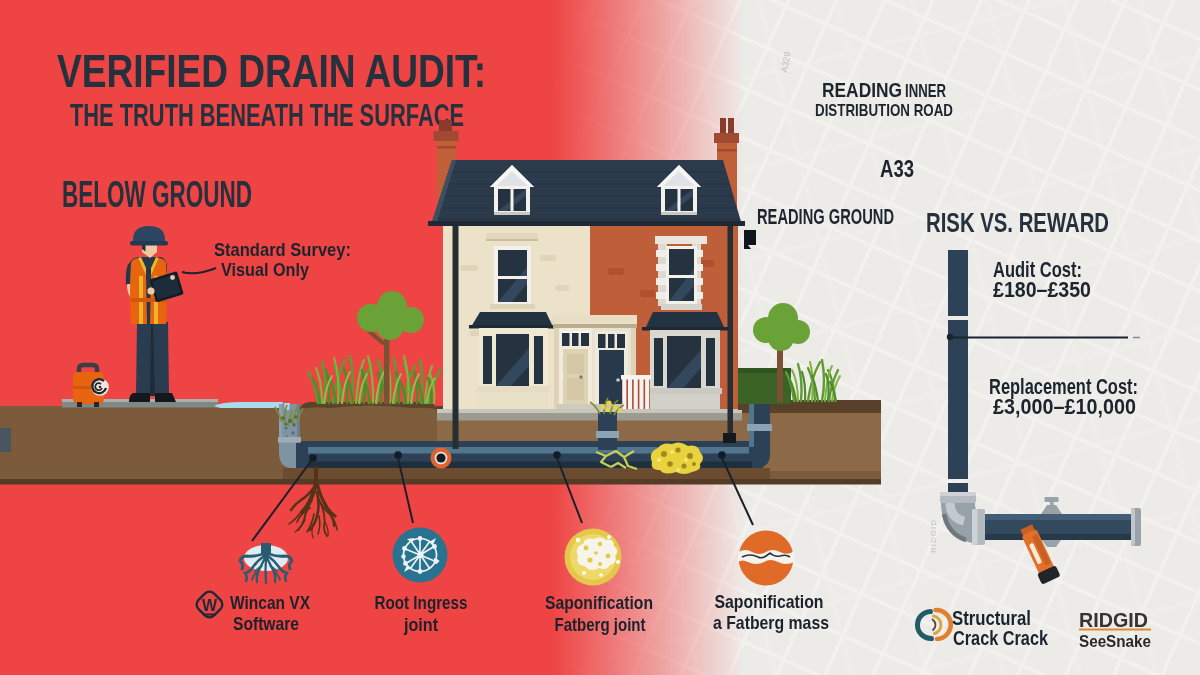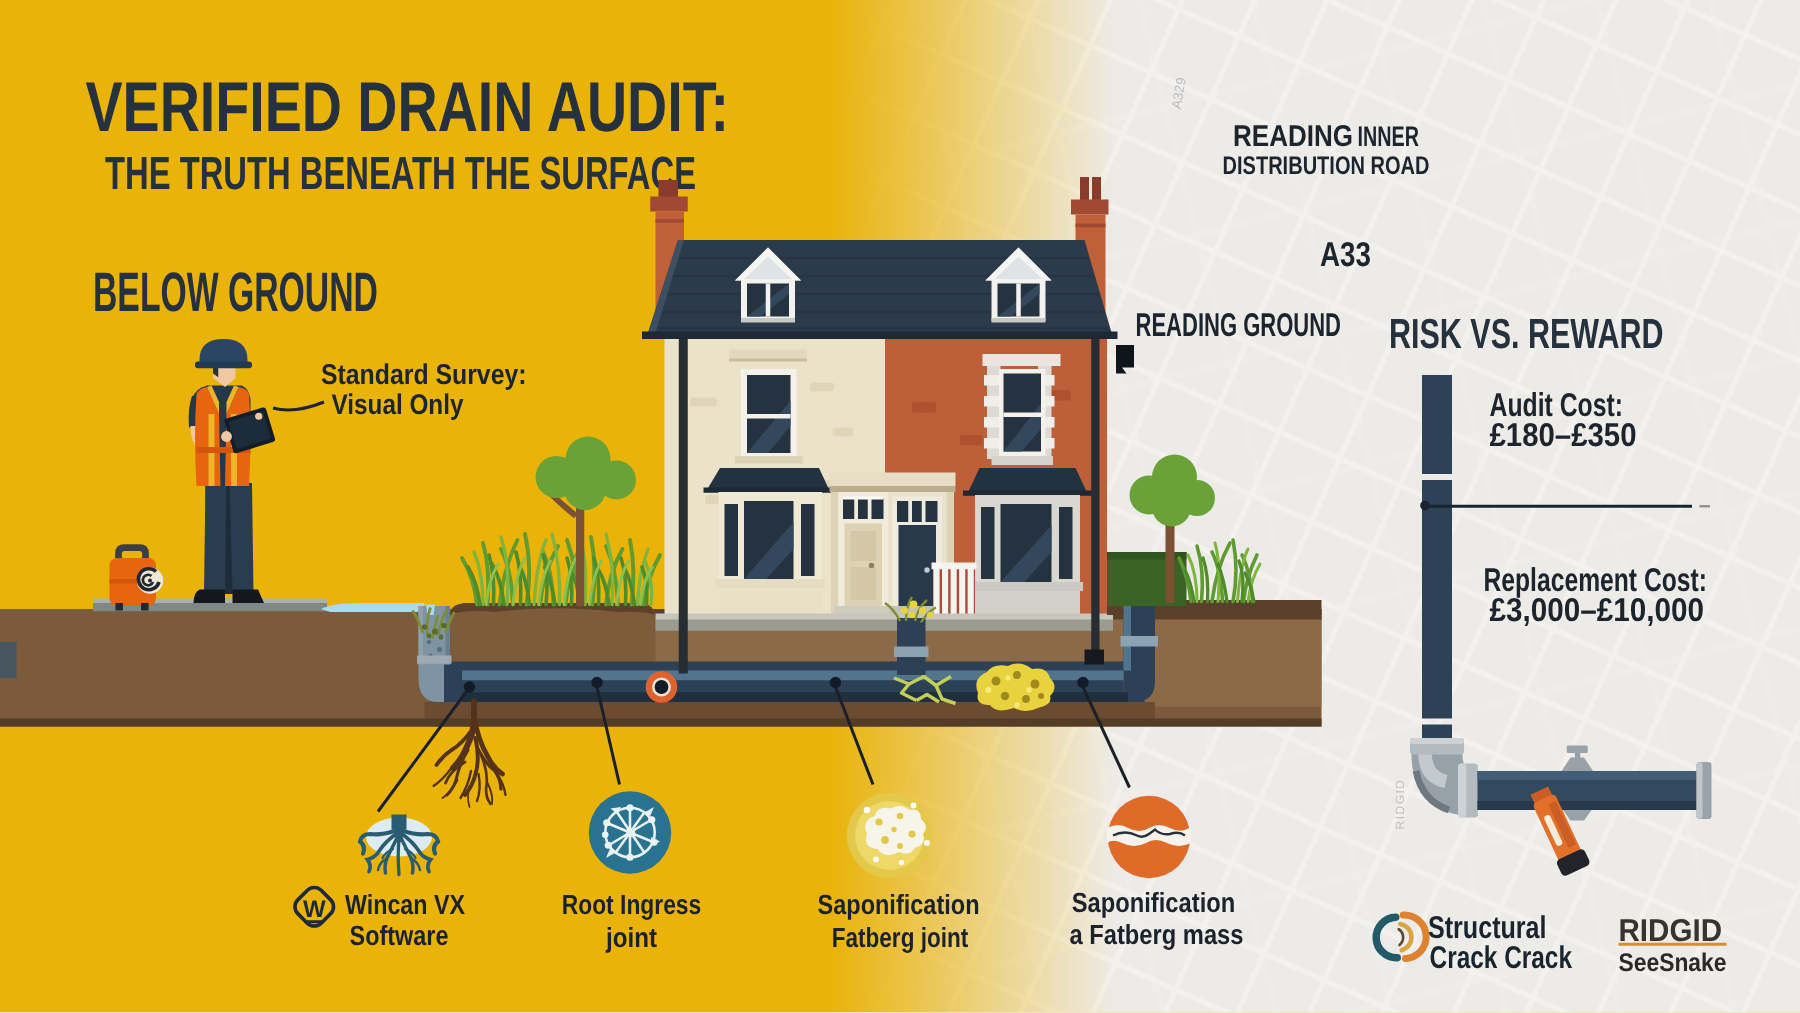--- a/index.html
+++ b/index.html
@@ -1,16 +1,16 @@
 <!DOCTYPE html>
 <html><head>
 <meta charset="utf-8">
 <style>
   html,body{margin:0;padding:0;}
-  #stage{position:relative;width:1200px;height:675px;background:#eab308;overflow:hidden;}
+  #stage{position:relative;width:1200px;height:675px;background:#ef4444;overflow:hidden;}
   svg text{font-family:"Liberation Sans",sans-serif;}
 </style>
 </head>
 <body>
 <div id="stage">
 <svg width="1200" height="675" viewBox="0 0 1200 675">
 <defs>
   <linearGradient id="mapfade" x1="0" y1="0" x2="1" y2="0">
     <stop offset="0" stop-color="#000"></stop>
     <stop offset="0.46" stop-color="#000"></stop>

